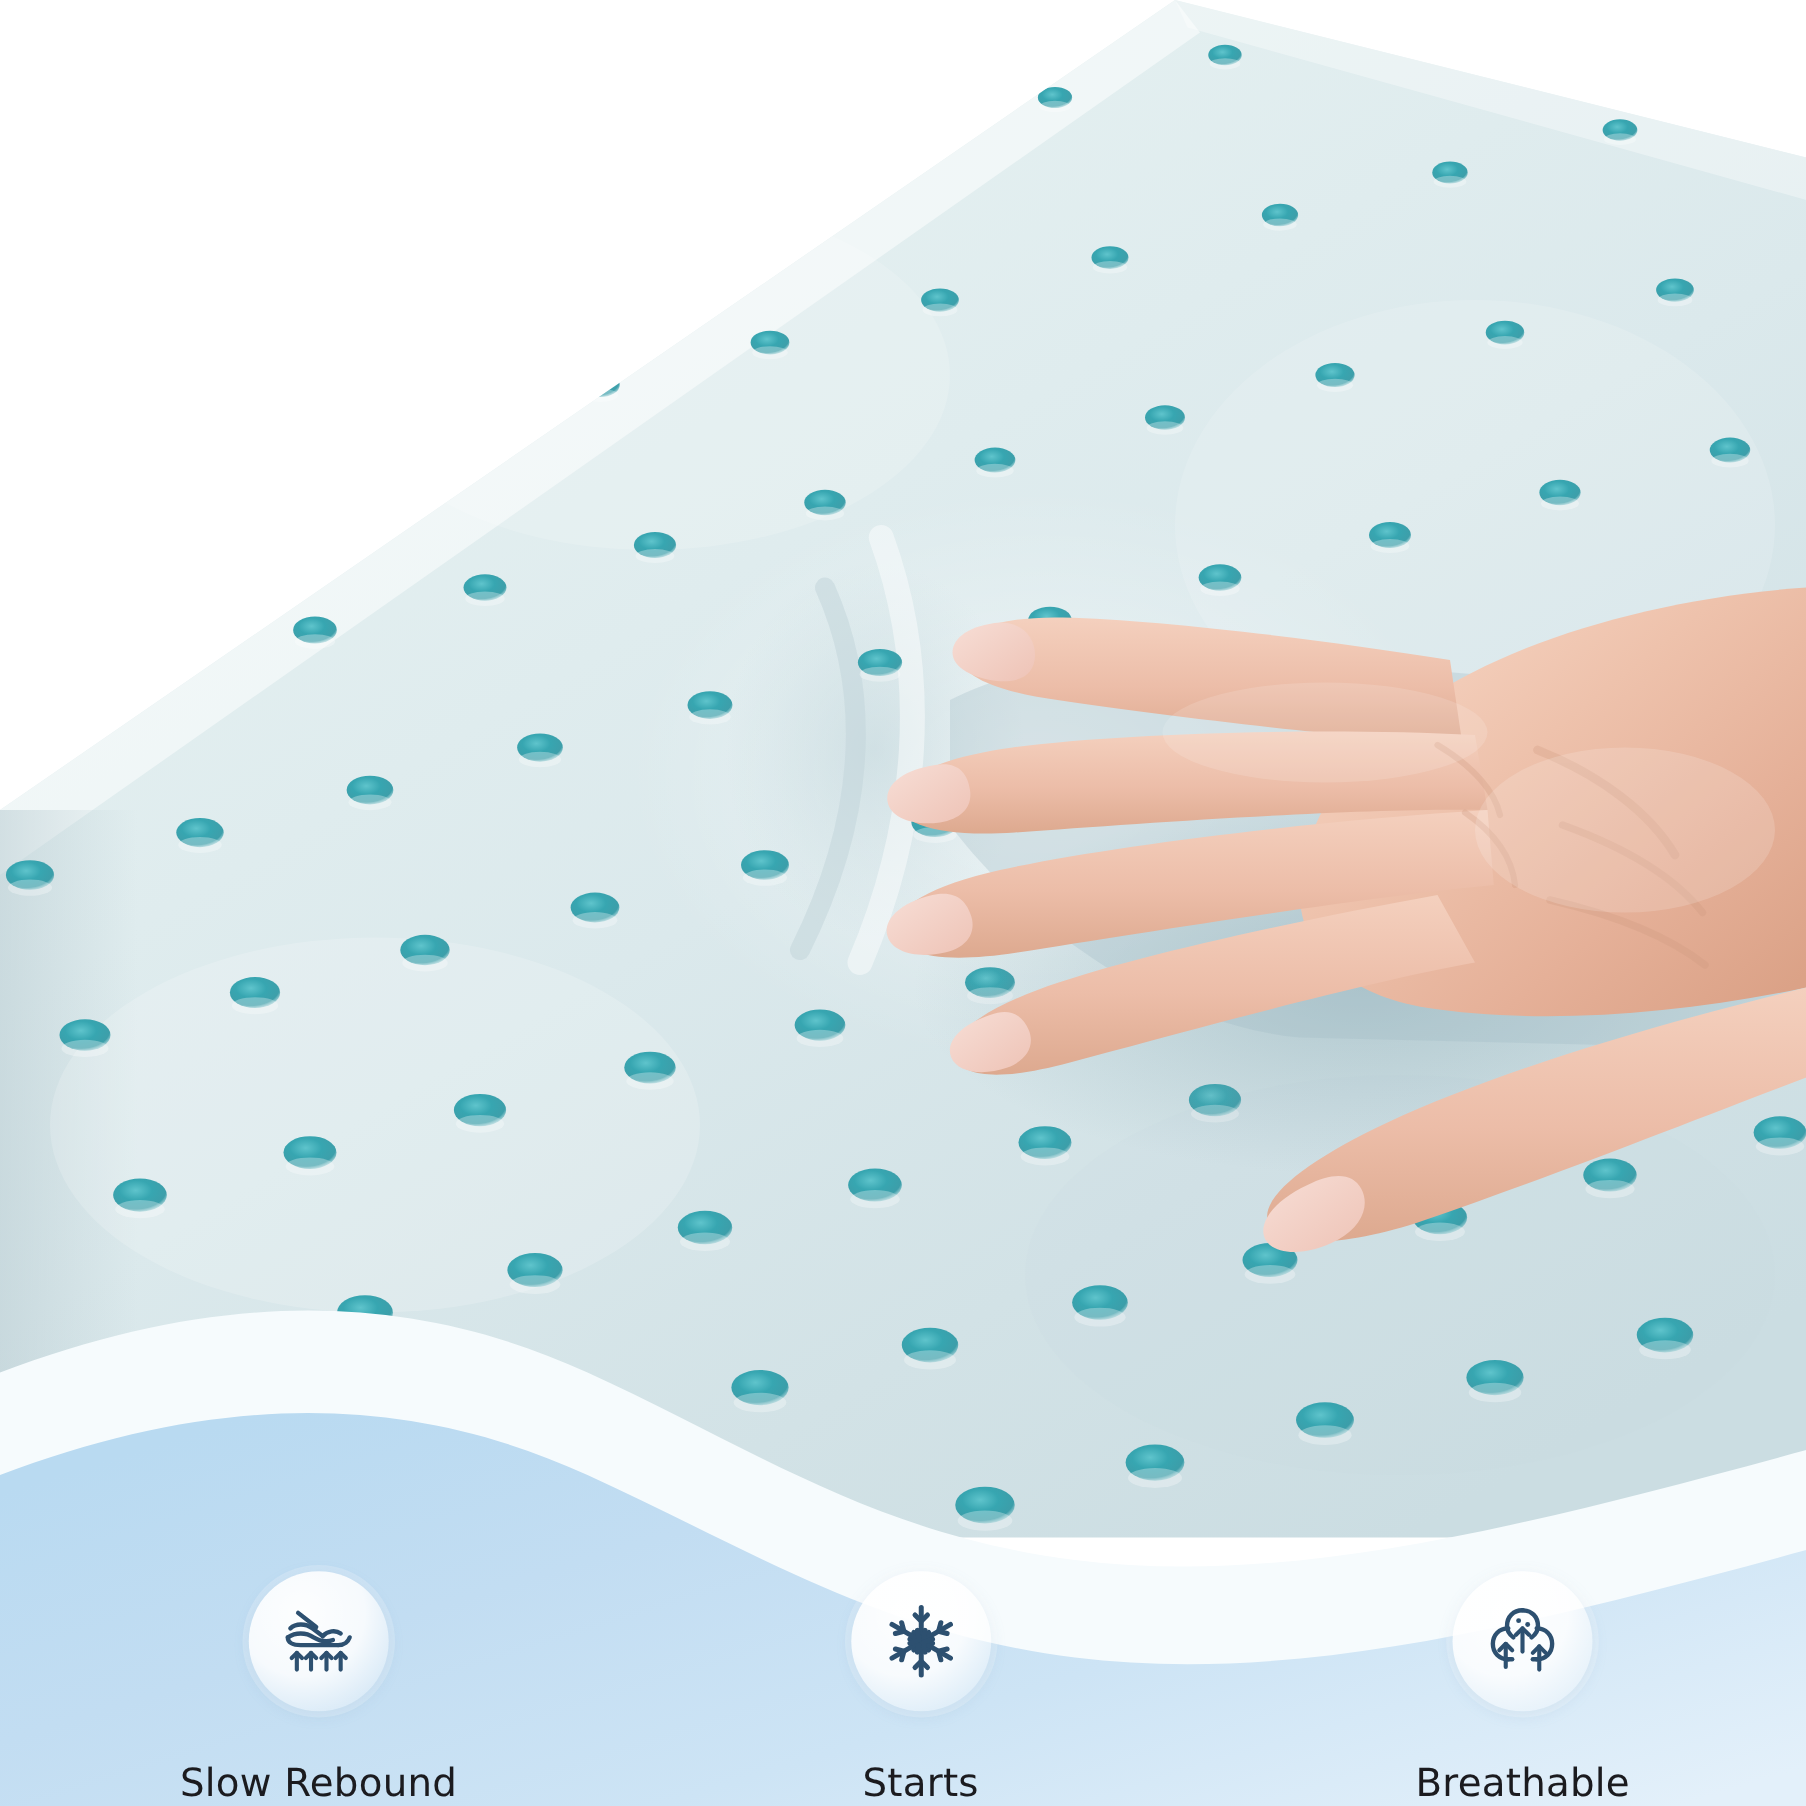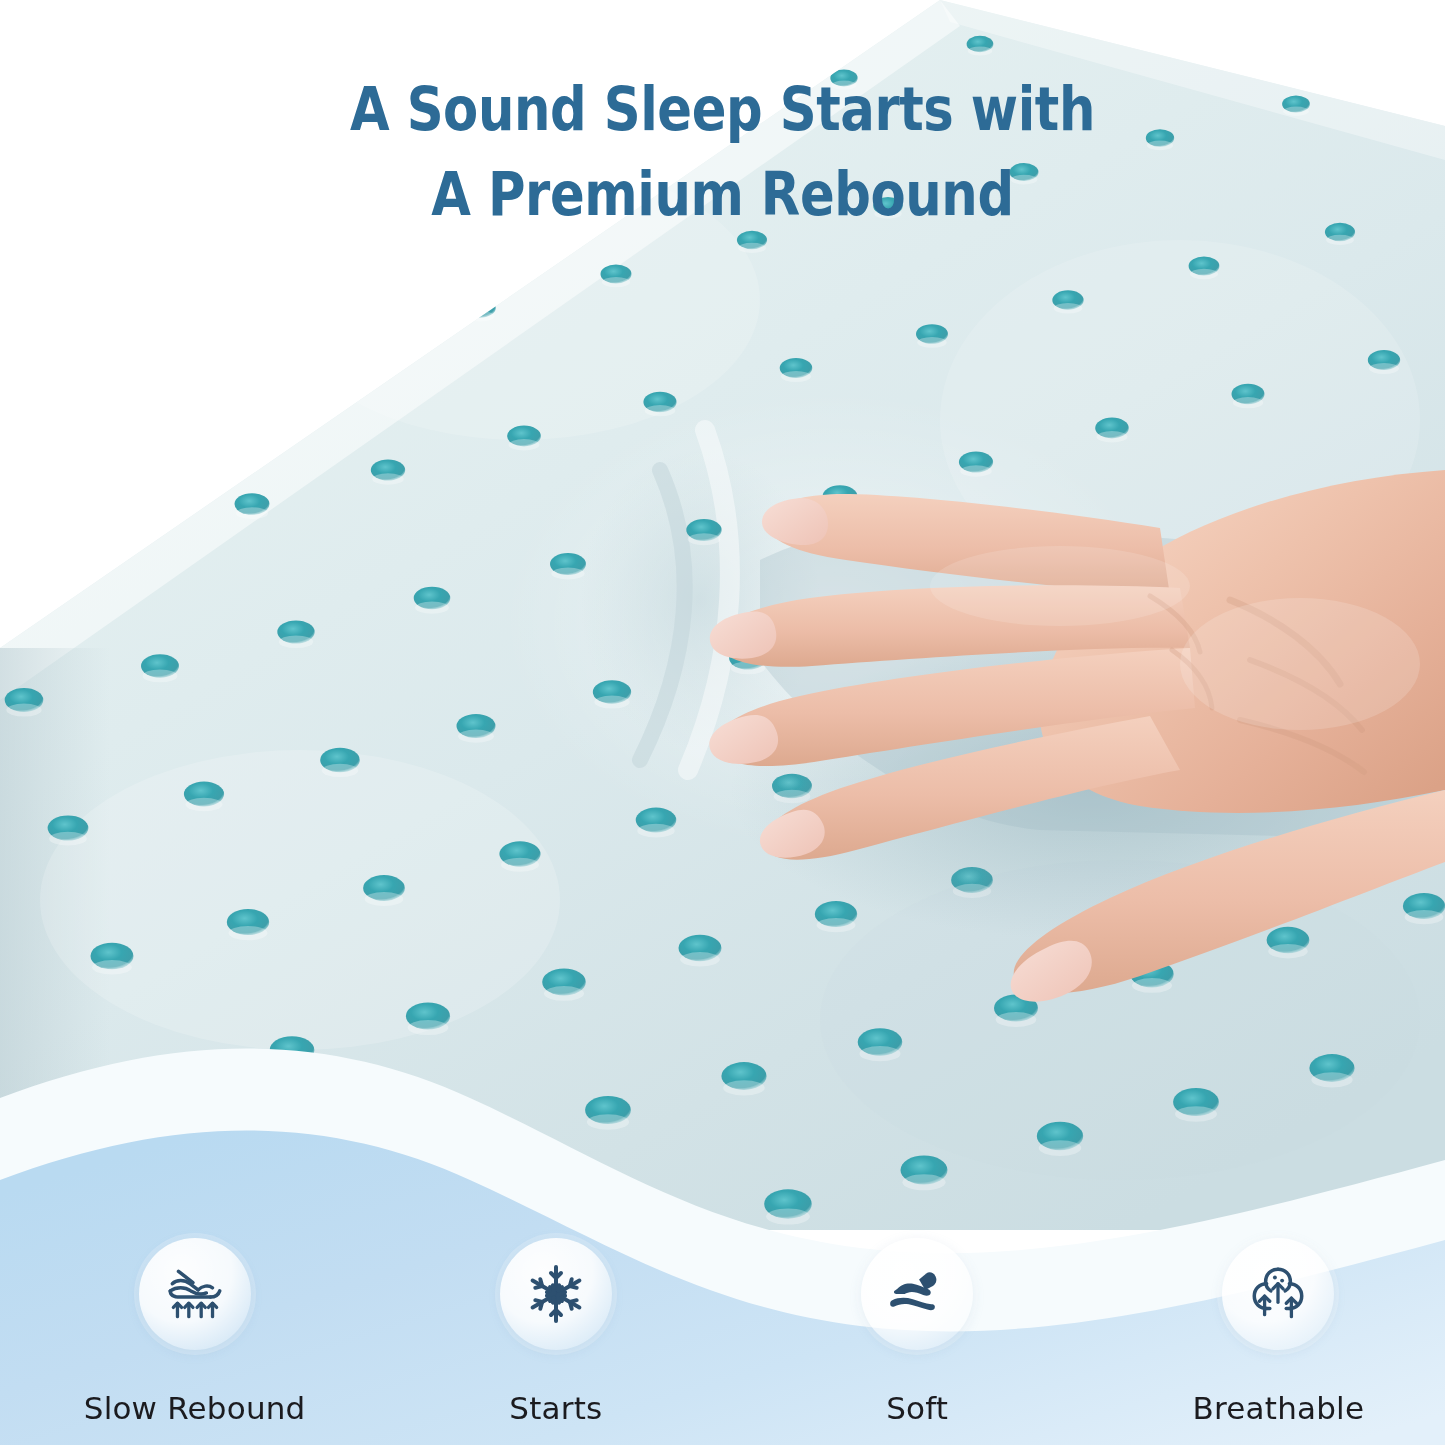--- a/index.html
+++ b/index.html
@@ -44,21 +44,21 @@
     left:0; bottom:0;
     width:1445px; height:230px;
     display:flex;
     z-index:34;
   }
   .feature {
     flex:1 1 0;
     display:flex;
     flex-direction:column;
     align-items:center;
-    justify-content:center;
+    justify-content:flex-end;
     padding-left:28px;
   }
   .bubble {
     width:112px; height:112px;
     border-radius:50%;
     display:flex; align-items:center; justify-content:center;
     background:
       radial-gradient(circle at 38% 30%, rgba(255,255,255,0.97) 0%, rgba(255,255,255,0.86) 48%, rgba(255,255,255,0.42) 76%, rgba(255,255,255,0.10) 100%);
     box-shadow: 0 0 0 5px rgba(255,255,255,0.20), 0 3px 12px rgba(120,160,195,0.18);
     margin-top:4px;
@@ -387,24 +387,20 @@
         <linearGradient id="panelG" x1="0" y1="0.2" x2="1" y2="0.9">
           <stop offset="0%" stop-color="#b9daf1"></stop>
           <stop offset="30%" stop-color="#c2ddf2"></stop>
           <stop offset="62%" stop-color="#cde4f5"></stop>
           <stop offset="100%" stop-color="#e3f0fa"></stop>
         </linearGradient>
       </defs>
     </svg>
   </div>
 
-  <div class="headline">
-    <div class="line">A Sound Sleep Starts with</div>
-    <div class="line">A Premium Rebound</div>
-  </div>
 
   <div class="bottom-wrap">
     <div class="features">
 
       <div class="feature">
         <div class="bubble">
           <span>
             <svg width="66" height="66" viewBox="0 0 64 64" fill="none" stroke="#2d5070" stroke-width="3.4" stroke-linecap="round" stroke-linejoin="round">
               <path d="M16 10 L30 21"></path>
               <path d="M10 22 C14 18 22 18 27 22 L35 28"></path>
@@ -452,32 +448,20 @@
                 <path d="M27 53 L32 48 L37 53"></path>
                 <path d="M26 25 L32 30 L38 25"></path>
                 <path d="M26 39 L32 34 L38 39"></path>
               </g>
             </svg>
           </span>
         </div>
         <div class="feature-label">Starts</div>
       </div>
 
-      <div class="feature">
-        <div class="bubble">
-          <span>
-            <svg width="66" height="66" viewBox="0 0 64 64" fill="#2d5070">
-              <path d="M41 12 C44 10 48 11 50 15 C52 19 50 23 46 25 L40 28 L34 18 Z"></path>
-              <path d="M13 27 C16 23 22 21 28 22 C33 23 38 25 42 27 C45 28 46 30 45 32 C44 34 41 34 38 33 C34 31 30 30 27 30 C24 30 22 31 20 32 L13 32 C10 32 9 30 10 29 Z"></path>
-              <path d="M8 38 C14 35 21 35 28 37 C34 39 40 41 46 42 C49 42 50 44 49 46 C48 48 45 48 42 47 C35 45 29 43 24 42 C19 41 14 42 10 44 C8 45 6 44 6 42 C6 40 6 39 8 38 Z"></path>
-            </svg>
-          </span>
-        </div>
-        <div class="feature-label">Soft</div>
-      </div>
 
       <div class="feature">
         <div class="bubble">
           <span>
             <svg width="66" height="66" viewBox="0 0 64 64" fill="none" stroke="#2d5070" stroke-width="3.4" stroke-linecap="round" stroke-linejoin="round">
               <path d="M32 8 C39 8 44 13 44 20 C44 24 42 27 39 29"></path>
               <path d="M25 29 C22 27 20 24 20 20 C20 13 25 8 32 8"></path>
               <path d="M21 22 C14 22 9 27 9 34 C9 41 14 46 21 46"></path>
               <path d="M43 22 C50 22 55 27 55 34 C55 41 50 46 43 46"></path>
               <path d="M21 46 L24 46"></path>

